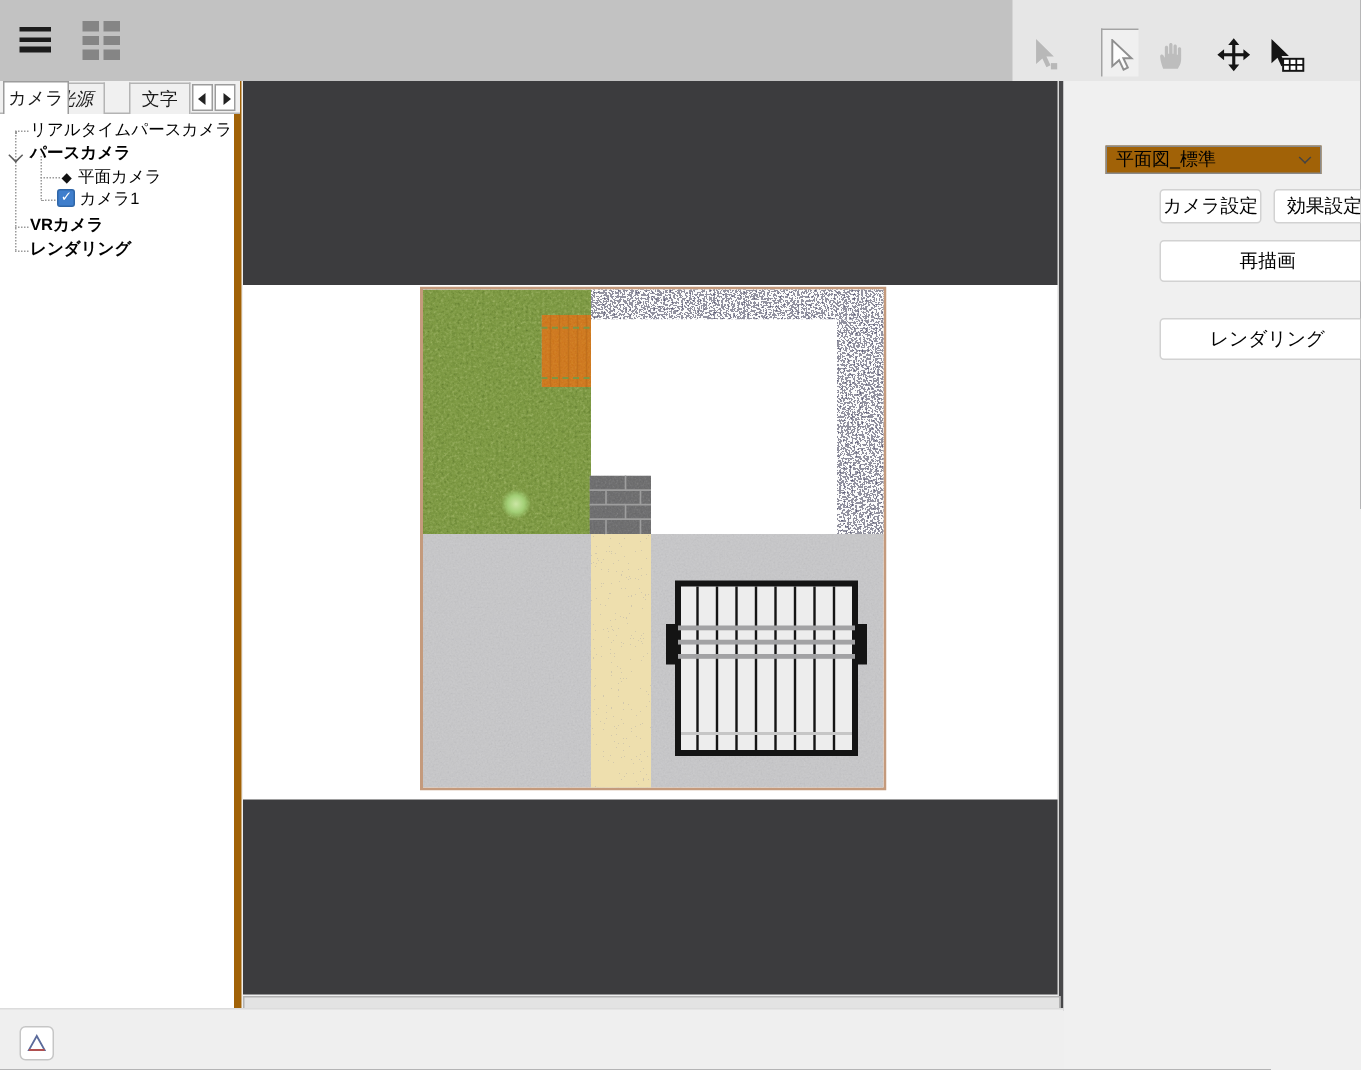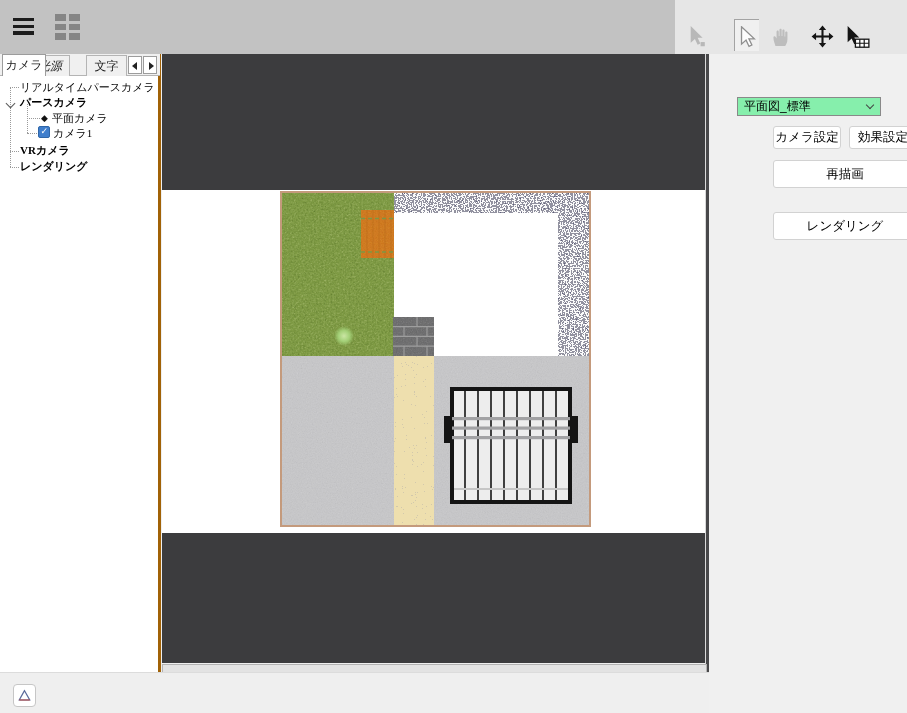--- a/index.html
+++ b/index.html
@@ -20,38 +20,38 @@
   #modebar { left:675px; top:0; width:232px; height:54px; background:#e6e6e6; }
   #modetitle { left:0; top:0; width:232px; height:17px; background:#9b9b9b; color:#111;
                font-size:12px; line-height:17px; text-align:center; }
   #tools { left:0; top:17px; width:232px; height:37px; }
   .tool { position:absolute; top:6px; width:26px; height:27px; display:flex; align-items:center; justify-content:center; }
   .tool svg { display:block; }
   #tool-frame { position:absolute; left:59px; top:2px; width:25px; height:32px;
                 background:#f0f0f0; border-left:1px solid #a3a3a3; border-top:1px solid #a3a3a3; }
 
   
-  #sidebar { left:0; top:54px; width:161px; height:618px; background:#ffffff; border-right:3px solid #a16207; }
+  #sidebar { left:0; top:54px; width:161px; height:618px; background:#ffffff; border-right:5px solid #a16207; }
   #tabstrip { position:absolute; left:0; top:0; width:160px; height:22px; background:#f0f0f0; border-bottom:1px solid #b4b4b4; }
   .tab { position:absolute; top:1px; height:21px; font-size:12px; line-height:20px; text-align:center;
          color:#1a1a1a; border:1px solid #b4b4b4; border-bottom:none; background:#f0f0f0; cursor:pointer; }
   .tab.active { background:#ffffff; border-color:#9c9c9c; height:22px; top:0; z-index:2; }
   #tab-camera { left:2px; width:44px; }
   #tab-light  { left:30px; width:40px;font-style:italic; }
   #tab-text   { left:86px; width:41px; }
   .tabnav { position:absolute; top:2px; width:14px; height:18px; background:#ffffff; border:1px solid #9c9c9c;
             cursor:pointer; }
   #tabprev { left:128px; } #tabnext { left:143px; }
   .tri { position:absolute; top:5px; width:0; height:0; border-top:4px solid transparent; border-bottom:4px solid transparent; }
   #tabprev .tri { left:3px; border-right:5px solid #222; }
   #tabnext .tri { left:5px; border-left:5px solid #222; }
 
   
   .trow { position:absolute; left:0; width:128px; height:14px; font-size:11px; line-height:14px; color:#000;
-          cursor:default; white-space:nowrap;font-family:Liberation Serif, serif; }
+          cursor:default; white-space:nowrap; }
   .trow .lbl { position:absolute; top:0; }
   .bold { font-weight:700;text-align:right; }
   .dotv { position:absolute; border-left:1px dotted #9a9a9a; width:0; }
   .doth { position:absolute; border-top:1px dotted #9a9a9a; height:0; }
   #expander { position:absolute; left:7px; top:100px; width:7px; height:7px;
               border-right:1.6px solid #5a5a5a; border-bottom:1.6px solid #5a5a5a;
               transform:rotate(45deg); cursor:pointer; }
   #diamond { position:absolute; left:41px; top:111px; width:10px; height:14px; font-size:9px; line-height:14px; color:#111; }
   #diamond::after { content:"◆"; }
   #cam1check { position:absolute; left:38px; top:126px; width:12px; height:12px; background:#3f7ecc;
@@ -63,21 +63,21 @@
   #vp-white { position:absolute; left:0; top:136px; width:545px; height:343px; background:#ffffff; }
   #plan { position:absolute; left:118px; top:137px; width:311px; height:336px; }
   #vp-lightline { left:705px; top:54px; width:1px; height:620px; background:#d9d9d9; }
   #vp-sep { left:706px; top:54px; width:3px; height:620px; background:#48484a; }
   #hscroll { left:162px; top:664px; width:545px; height:10px; background:#e3e3e3; border:1px solid #b2b2b2; cursor:pointer; }
 
   
   #panel { left:709px; top:54px; width:198px; height:659px; background:#f0f0f0; }
   #paneltitle { position:absolute; left:0; top:0; width:198px; height:17px; background:#c0c0c0; color:#111;
                 font-size:12px; line-height:17px; text-align:center; }
-  #viewselect { position:absolute; left:28px; top:43px; width:144px; height:19px; background:#86efac;
+  #viewselect { position:absolute; left:28px; top:43px; width:144px; height:19px; background:#a16207;
                 border:1px solid #898989; font-size:12px; line-height:17px; padding-left:6px; color:#000; cursor:pointer; }
   #viewselect .chev { position:absolute; right:7px; top:4px; width:6px; height:6px;
                       border-right:1.4px solid #444; border-bottom:1.4px solid #444; transform:rotate(45deg); }
   .pbtn { position:absolute; background:#ffffff; border:1px solid #d2d2d2; border-radius:3px;
           font-size:12.5px; color:#000; text-align:center; cursor:pointer;
           font-family:"Liberation Sans","DejaVu Sans",sans-serif;margin-left:36px; }
   #btn-camera { left:28px; top:72px; width:68px; height:23px; line-height:21px; }
   #btn-effect { left:104px; top:72px; width:68px; height:23px; line-height:21px; }
   #btn-redraw { left:28px; top:106px; width:144px; height:28px; line-height:26px; }
   #btn-render { left:28px; top:158px; width:144px; height:28px; line-height:26px; }

